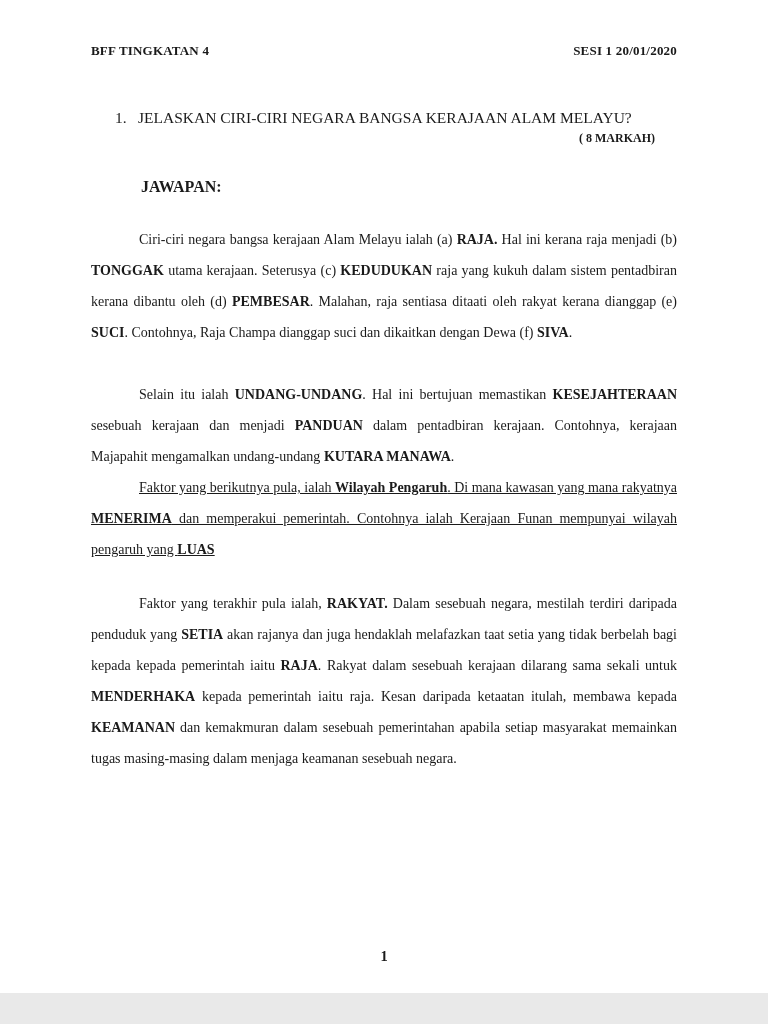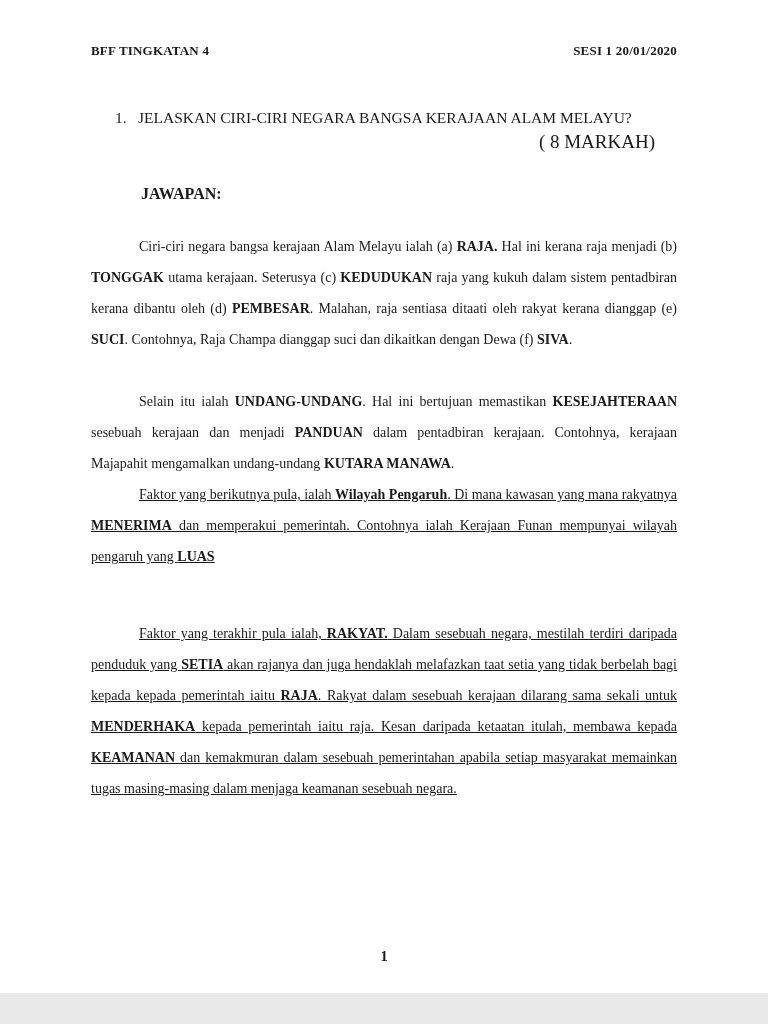--- a/index.html
+++ b/index.html
@@ -38,43 +38,43 @@
   .question-number {
     width: 23px;
     flex: 0 0 auto;
   }
   .question-text {
     flex: 1 1 auto;
   }
   .marks-line {
     text-align: right;
     padding-right: 22px;
-    font-weight: normal;
-    font-size: 19px;
+    font-weight: bold;
+    font-size: 12px;
     margin-top: 4px;
   }
   .answer-label {
     margin-top: 32px;
     padding-left: 50px;
     font-weight: bold;
     font-size: 16px;
   }
   .answer-body {
     margin-top: 28px;
     font-size: 14px;
   }
   .para {
     margin: 0;
     line-height: 31px;
     text-align: justify;
     text-indent: 48px;
   }
   .para:nth-child(2) { margin-top: 31px; }
   .para:nth-child(3) { margin-top: 0; text-decoration: underline; }
-  .para:nth-child(4) { margin-top: 46px; text-decoration: underline; }
+  .para:nth-child(4) { margin-top: 23px; }
   .page-number {
     position: absolute;
     bottom: 28px;
     left: 0;
     width: 100%;
     text-align: center;
     font-weight: bold;
     font-size: 14.5px;
   }
   .below-page {

